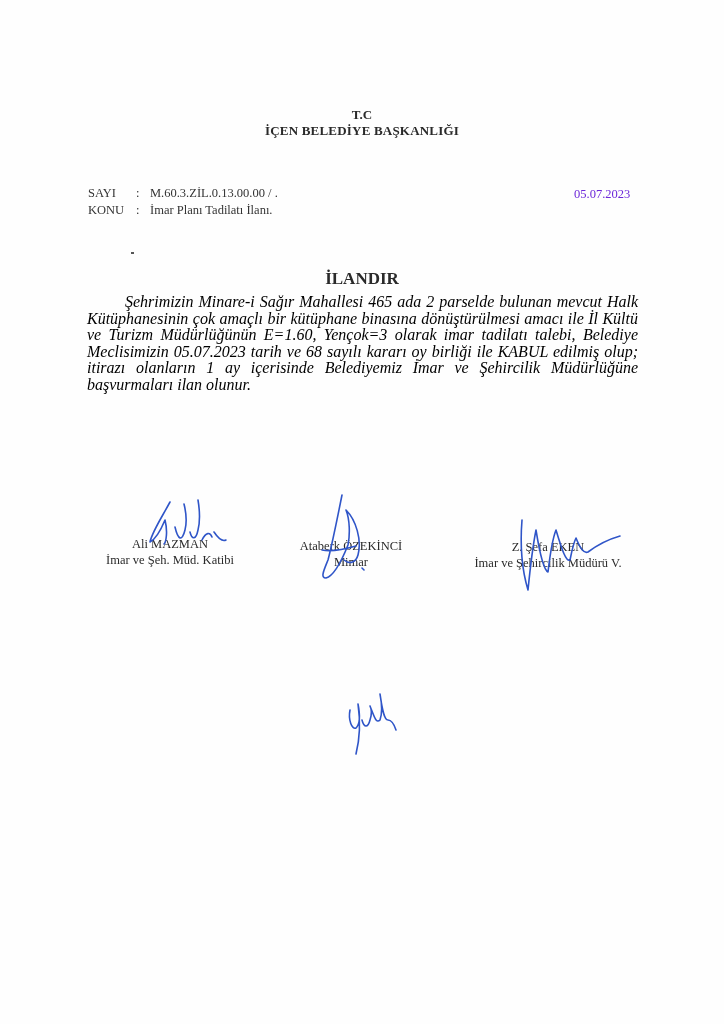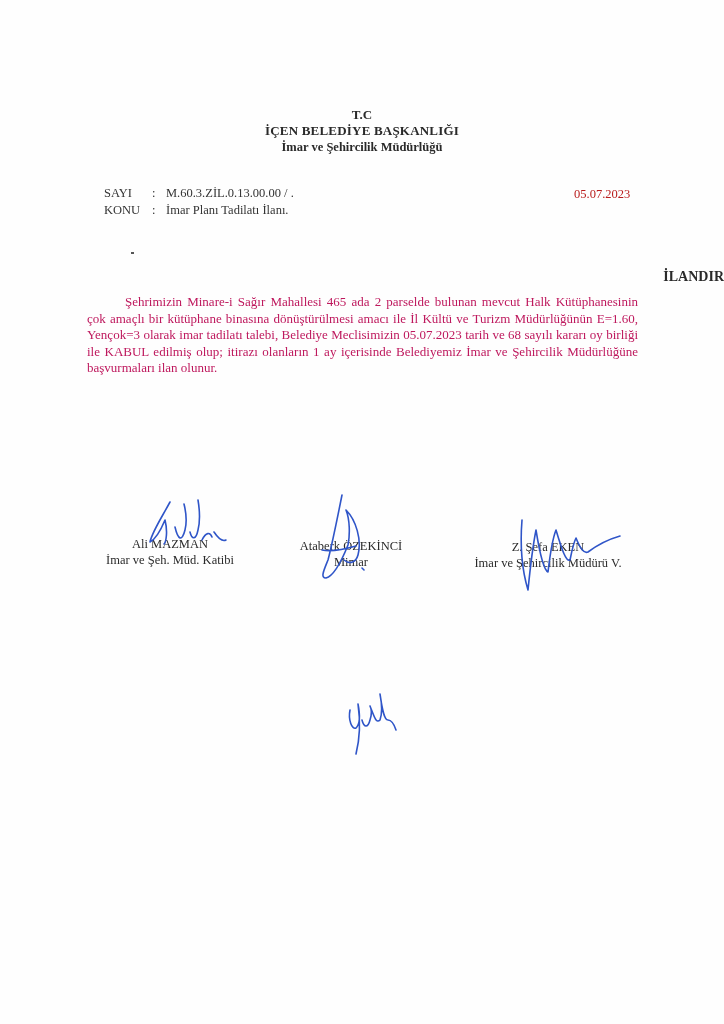--- a/index.html
+++ b/index.html
@@ -10,54 +10,53 @@
     overflow: hidden;
     font-family: "Liberation Serif", "DejaVu Serif", serif;
     color: #2a2a2a;
   }
   .page { position: absolute; inset: 0; background: #fefefe; }
   .header { position: absolute; left: 0; right: 0; top: 88px; text-align: center; font-weight: bold; line-height: 16px; margin-top: 19px; }
   .header .tc { font-size: 13px; }
   .header .org { font-size: 13px; letter-spacing: 0.2px; }
   .header .dept { font-size: 12.5px; }
 
-  .meta { position: absolute; left: 104px; top: 185px; font-size: 12.5px; line-height: 17px; color: #333; }
+  .meta { position: absolute; left: 88px; top: 185px; font-size: 12.5px; line-height: 17px; color: #333; }
   .meta .row { display: flex; }
   .meta .lbl { width: 48px; }
   .meta .sep { width: 14px; }
-  .date { position: absolute; left: 574px; top: 187px; font-size: 12.5px; color: #b91c1c; }
+  .date { position: absolute; left: 574px; top: 187px; font-size: 12.5px; color: #6d28d9; }
 
   .dot { position: absolute; left: 131px; top: 252px; width: 3px; height: 2px; background: #555; }
 
-  .title { position: absolute; left: 0; right: 0; top: 269px; text-align: right; font-weight: bold; font-size: 14px; }
+  .title { position: absolute; left: 0; right: 0; top: 269px; text-align: center; font-weight: bold; font-size: 17px; }
 
   .body-text {
     position: absolute; left: 87px; top: 294px; width: 551px;
-    font-size: 13px; line-height: 16.6px; text-align: justify;
-    text-indent: 38px; color: #be185d;
+    font-size: 16px; line-height: 16.6px; text-align: justify;
+    text-indent: 38px; color: #000000; font-style: italic;
   }
 
   .sig { position: absolute; text-align: center; font-size: 12.5px; line-height: 16px; color: #2a2a2a; margin-top: 31px; }
   .sig-1 { left: 86px; top: 505px; width: 168px; }
   .sig-2 { left: 286px; top: 507px; width: 130px; }
   .sig-3 { left: 448px; top: 508px; width: 200px; font-family: Liberation Serif, serif; }
   .sig-4 { left: 276px; top: 655px; width: 176px; }
 
   .scribble { position: absolute; pointer-events: none; }
   .scribble path { fill: none; stroke: #2f55c8; stroke-width: 1.6; stroke-linecap: round; stroke-linejoin: round; }
 </style>
 </head>
 <body>
 
 <div class="page">
 
   <div class="header">
     <div class="tc">T.C</div>
     <div class="org">İÇEN BELEDİYE BAŞKANLIĞI</div>
-    <div class="dept">İmar ve Şehircilik Müdürlüğü</div>
   </div>
 
   <div class="meta">
     <div class="row">
       <span class="lbl">SAYI</span>
       <span class="sep">:</span>
       <span>M.60.3.ZİL.0.13.00.00 / .</span>
     </div>
     <div class="row">
       <span class="lbl">KONU</span>

